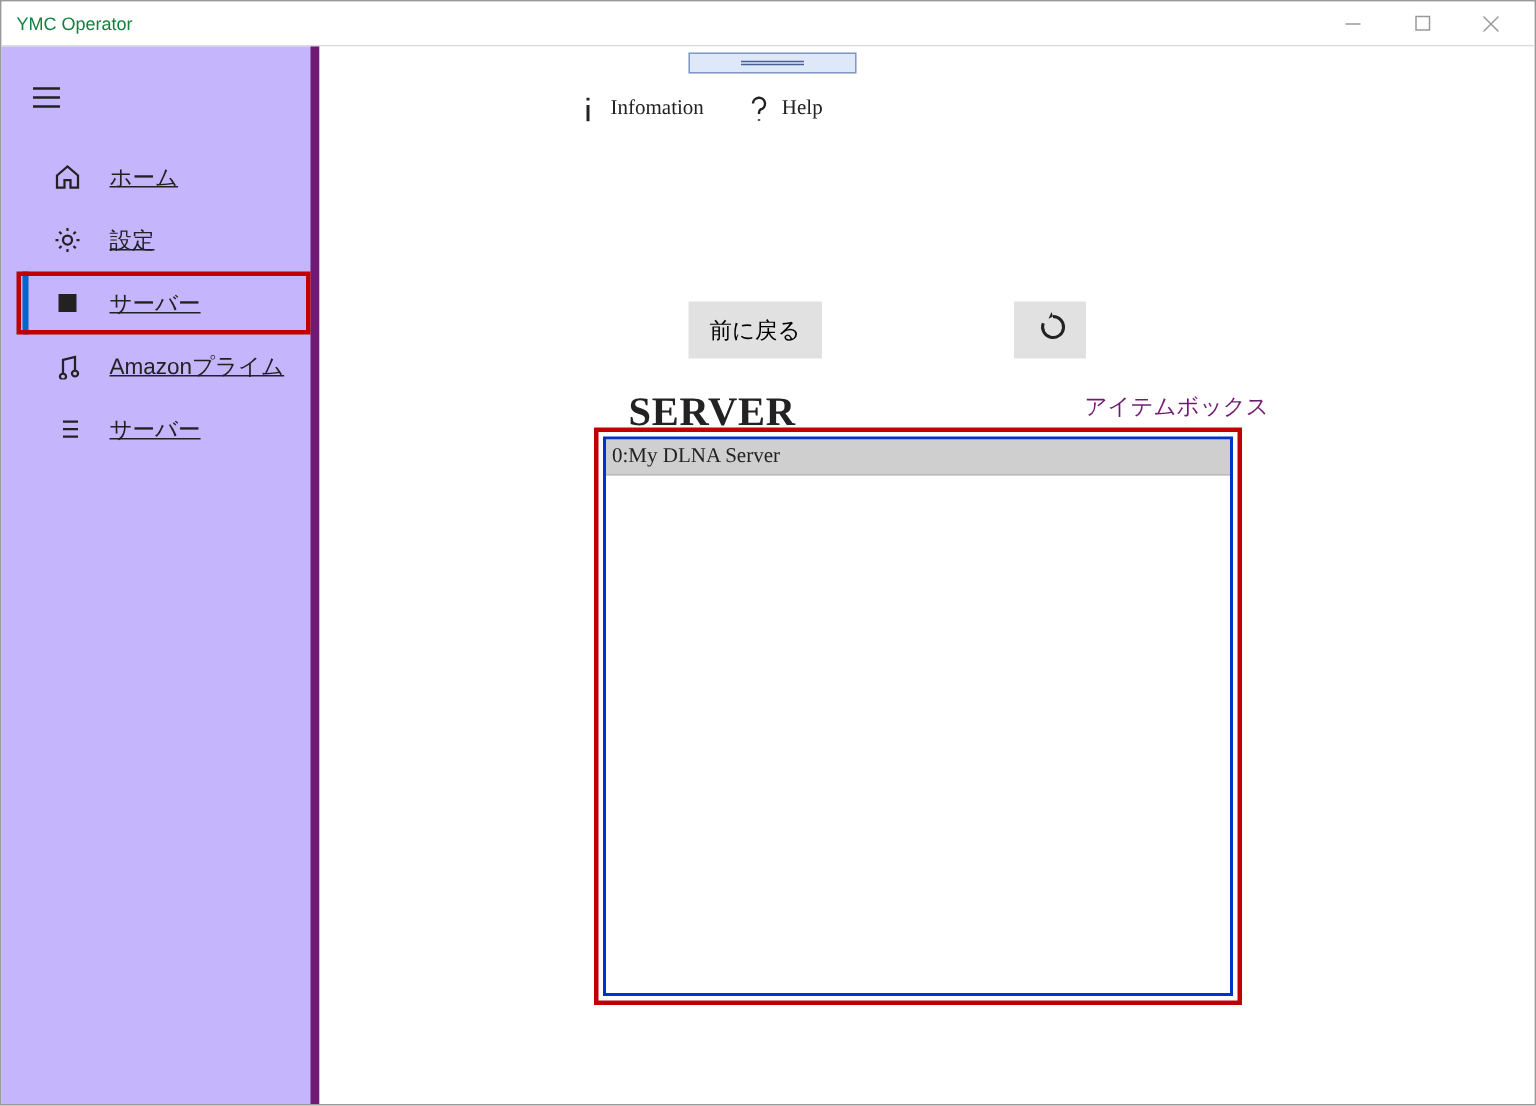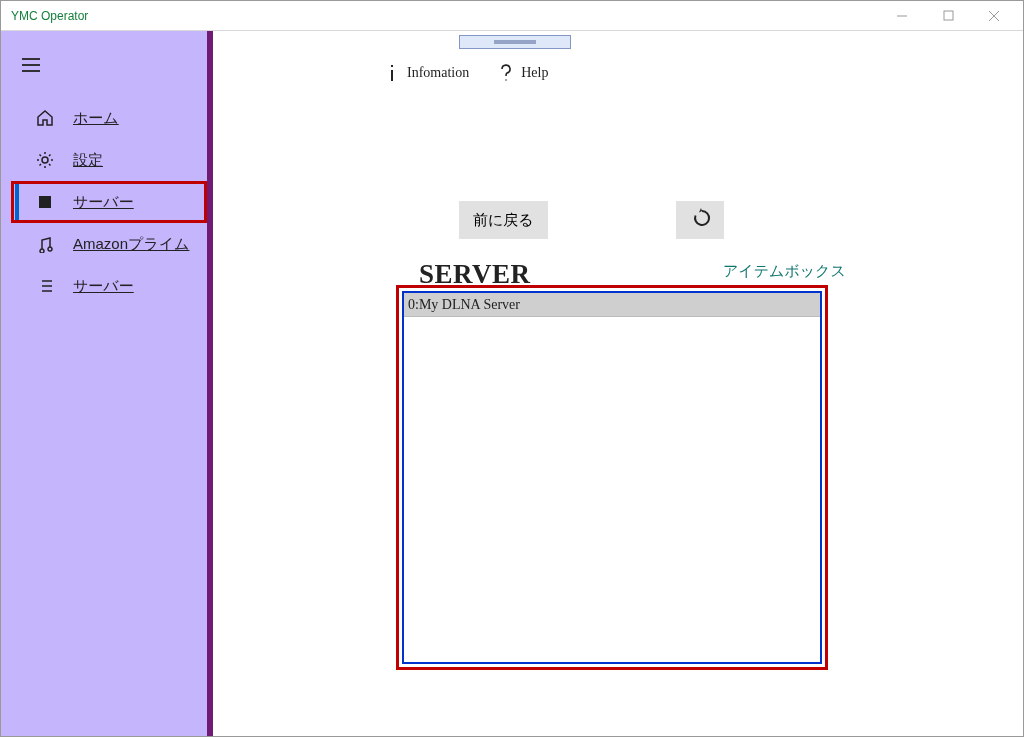--- a/index.html
+++ b/index.html
@@ -166,21 +166,21 @@
       left: 206px;
       font-size: 27px;
       font-weight: 800;
       letter-spacing: 0.5px;
     }
     .annot {
       position: absolute;
       top: 231px;
       left: 510px;
       font-size: 15px;
-      color: #0f766e;
+      color: #701a75;
     }
     .itembox-outer {
       position: absolute;
       top: 254px;
       left: 183px;
       width: 432px;
       height: 385px;
       border: 3px solid #c00000;
     }
     .itembox-inner {

